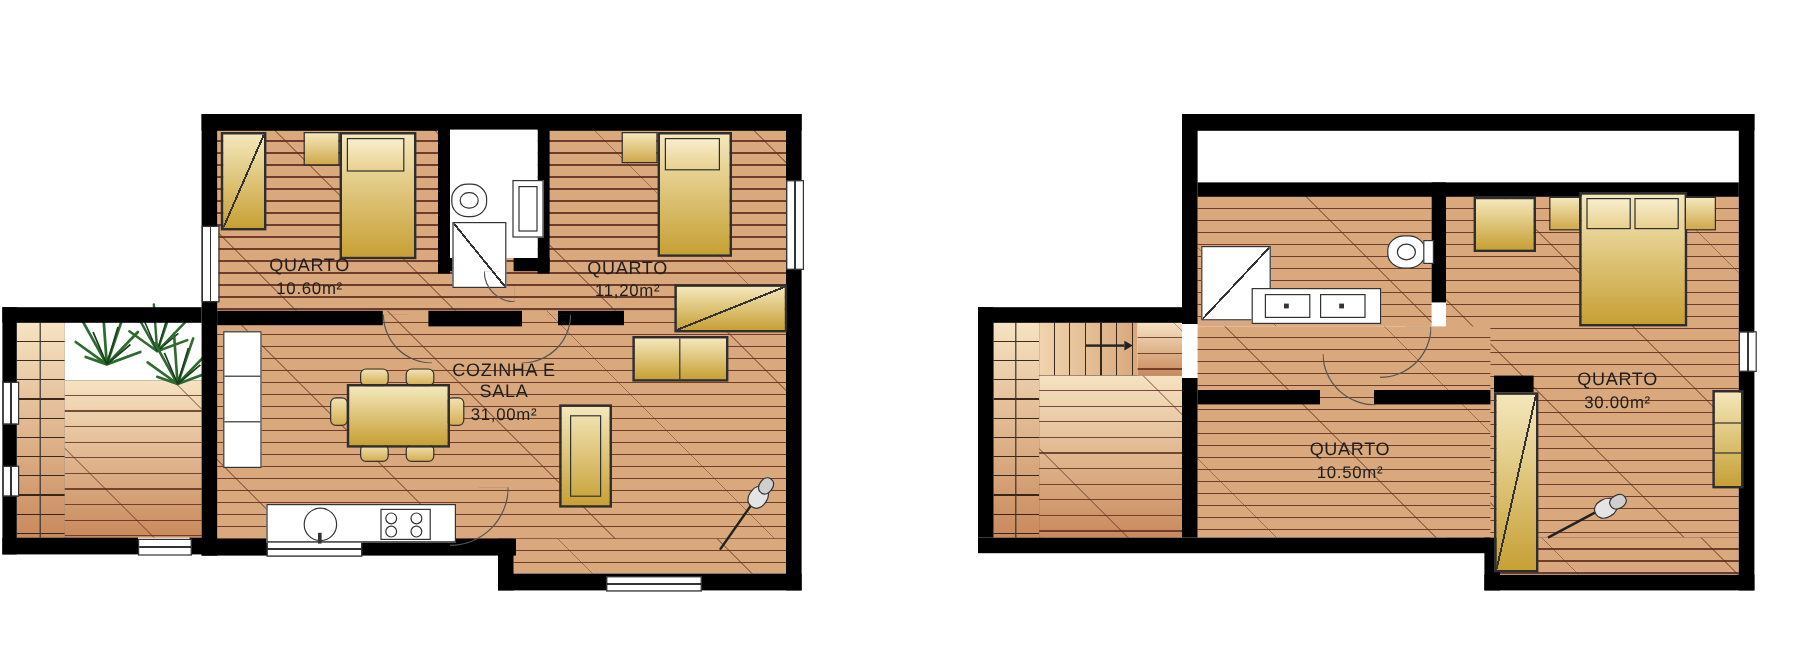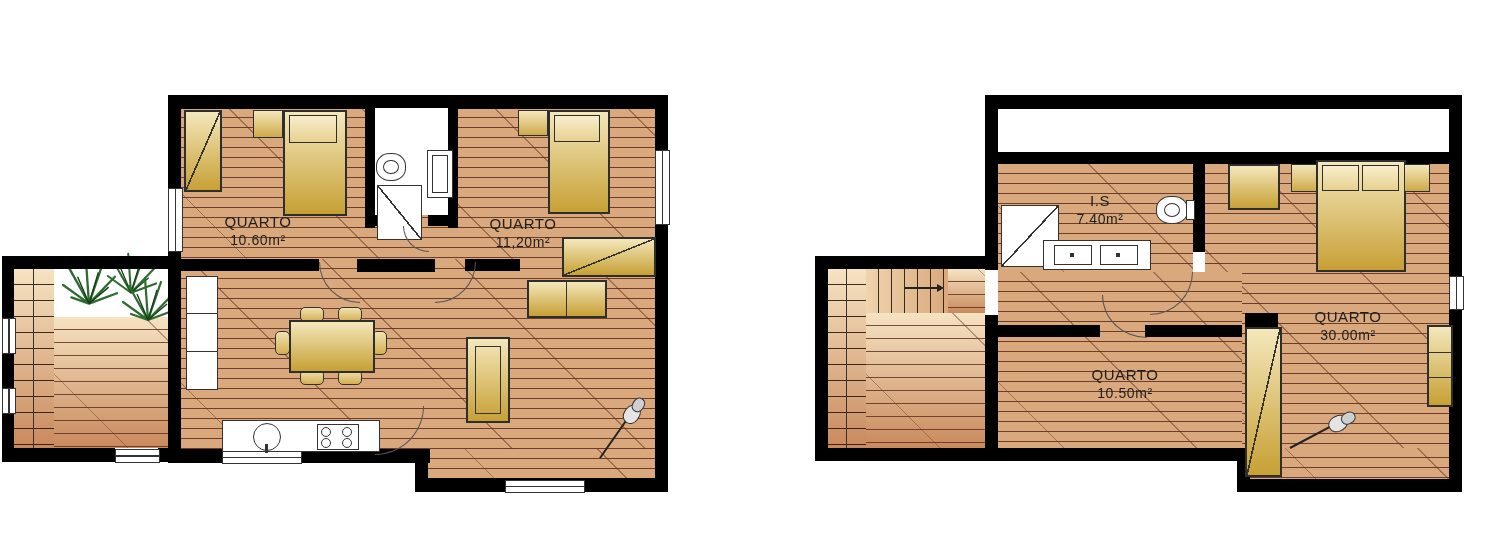--- a/index.html
+++ b/index.html
@@ -191,20 +191,25 @@
     </div>
 
     <div class="room-label" style="left:188px;top:213px;width:140px;">
       <div>QUARTO</div>
       <div class="area">10.60m²</div>
     </div>
     <div class="room-label" style="left:453px;top:215px;width:140px;">
       <div>QUARTO</div>
       <div class="area">11,20m²</div>
     </div>
+    <div class="room-label" style="left:350px;top:300px;width:140px;">
+      <div>COZINHA E</div>
+      <div>SALA</div>
+      <div class="area">31,00m²</div>
+    </div>
   </div>
 
   <div class="abs" style="left:0;top:0;width:1507px;height:557px;">
 
     <div class="abs" style="left:998px;top:109px;width:451px;height:43px;background:#fff;"></div>
     <div class="floor" style="left:998px;top:164px;width:195px;height:108px;"></div>
     <div class="floor" style="left:1205px;top:164px;width:244px;height:284px;"></div>
     <div class="floor" style="left:1250px;top:448px;width:199px;height:31px;"></div>
     <div class="floor" style="left:998px;top:272px;width:244px;height:176px;"></div>
 
@@ -269,24 +274,20 @@
     <div class="gold" style="left:1245px;top:327px;width:33px;height:146px;">
         <div class="diag"></div>
       </div>
 
     <div class="guitar" style="left:1290px;top:438px;transform:rotate(-28deg);">
       <div class="gneck"></div>
       <div class="gbody"></div>
       <div class="gbody2"></div>
     </div>
 
-    <div class="room-label" style="left:1030px;top:192px;width:140px;">
-      <div>I.S</div>
-      <div class="area">7.40m²</div>
-    </div>
     <div class="room-label" style="left:1278px;top:308px;width:140px;">
       <div>QUARTO</div>
       <div class="area">30.00m²</div>
     </div>
     <div class="room-label" style="left:1055px;top:366px;width:140px;">
       <div>QUARTO</div>
       <div class="area">10.50m²</div>
     </div>
   </div>
 

